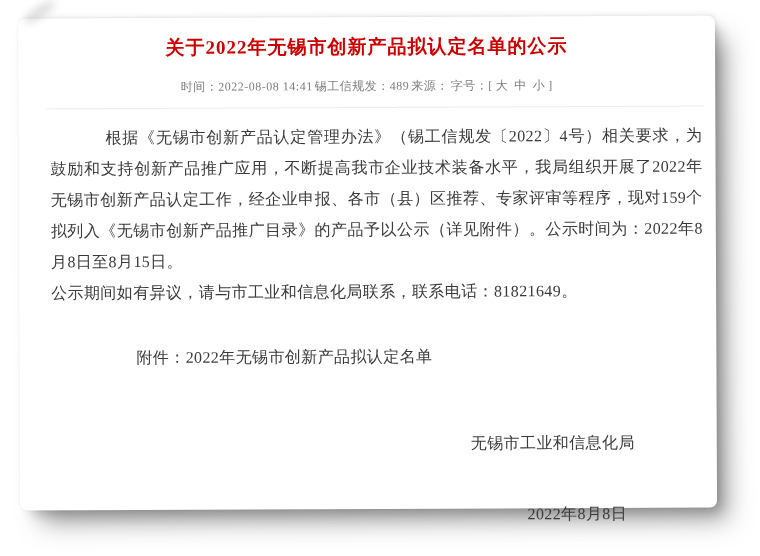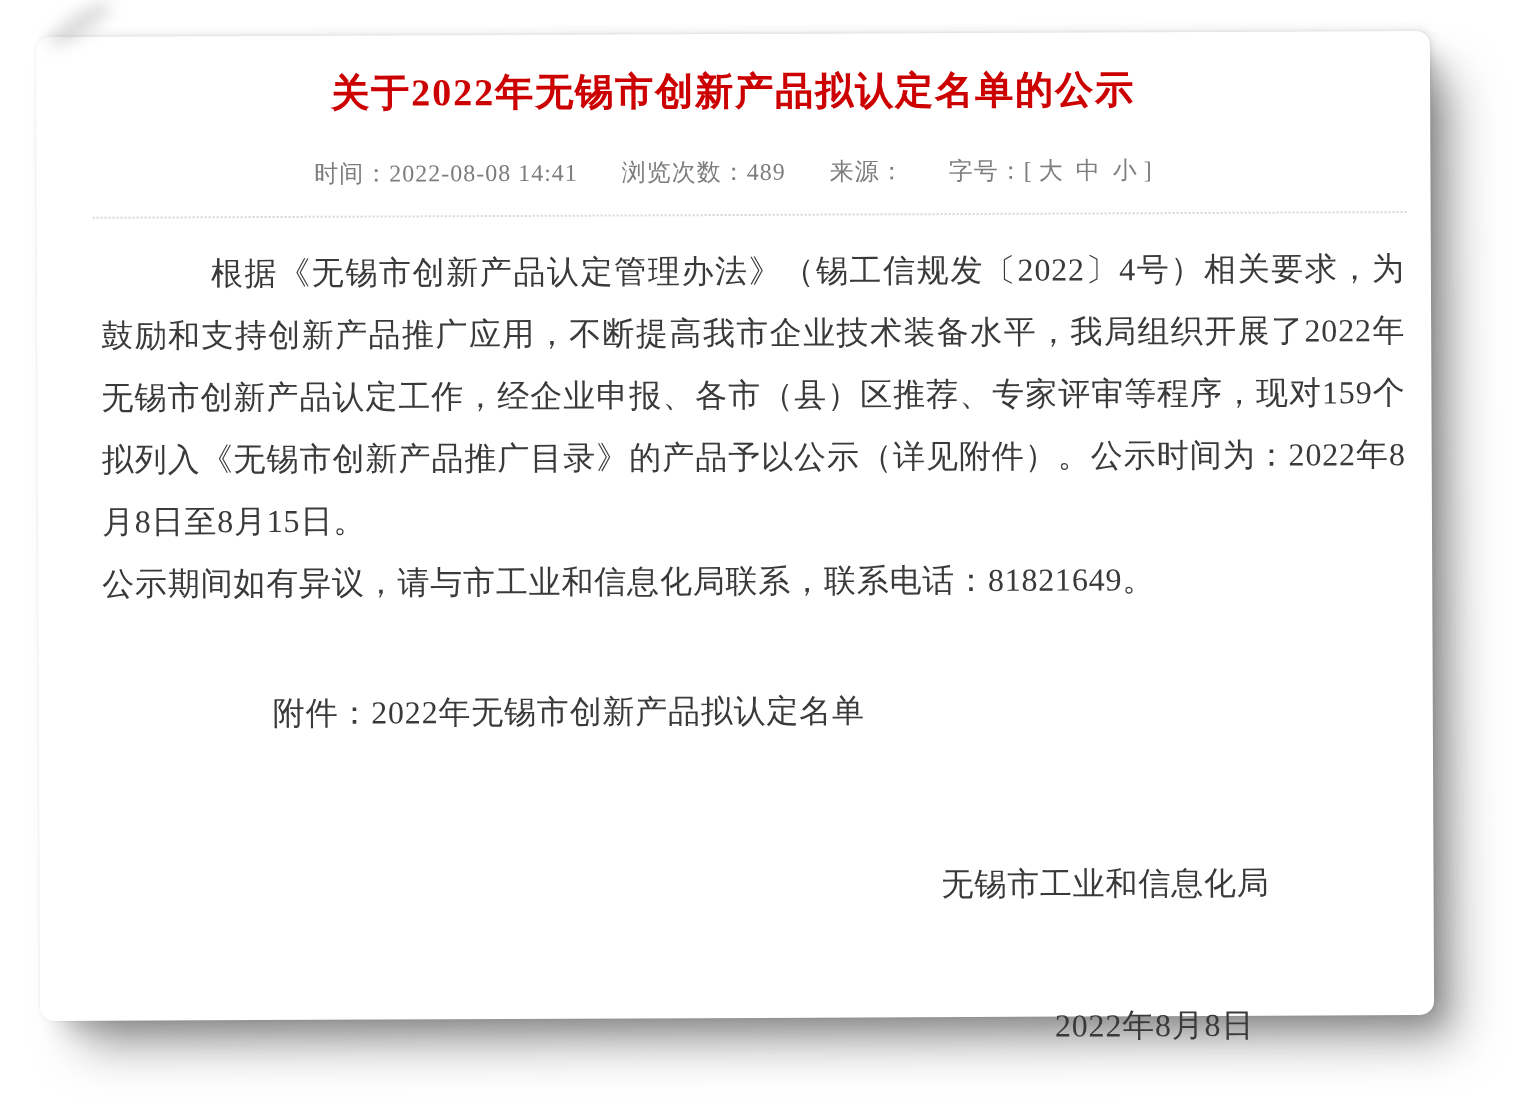--- a/index.html
+++ b/index.html
@@ -45,21 +45,21 @@
   }
   .meta {
     margin-top: 18px;
     text-align: center;
     font-size: 12px;
     line-height: 17px;
     color: #7d7d7d;
     letter-spacing: 0.5px;
     white-space: nowrap;
   }
-  .meta-item { margin: 0 11px; }
+  .meta-item { margin: 0 1px; }
   .fs-btn {
     margin: 0 3px;
     color: #7d7d7d;
     text-decoration: none;
     cursor: pointer;
   }
   .divider {
     margin: 12px 12px 0 28px;
     border-bottom: 1px dotted #d7d7d7;
     height: 0;
@@ -79,21 +79,21 @@
   .issue-date { margin: 40px 0 0 0; text-align: right; padding-right: 77px; }
 </style>
 </head>
 <body>
 
 <div class="sheet">
 
   <h1 class="title">关于2022年无锡市创新产品拟认定名单的公示</h1>
 
   <div class="meta">
-    <span class="meta-item"><span>时间：</span><span>2022-08-08 14:41</span></span><span class="meta-item"><span>浏览次数：</span><span>489</span></span><span class="meta-item"><span>来源：</span><span></span></span><span class="meta-item"><span>字号：</span><span>[</span><a class="fs-btn">大</a><a class="fs-btn">中</a><a class="fs-btn">小</a><span>]</span></span>
+    <span class="meta-item"><span>时间：</span><span>2022-08-08 14:41</span></span><span class="meta-item"><span>锡工信规发：</span><span>489</span></span><span class="meta-item"><span>来源：</span><span></span></span><span class="meta-item"><span>字号：</span><span>[</span><a class="fs-btn">大</a><a class="fs-btn">中</a><a class="fs-btn">小</a><span>]</span></span>
   </div>
 
   <div class="divider"></div>
 
   <div class="content">
     <p class="para first">根据《无锡市创新产品认定管理办法》（锡工信规发〔2022〕4号）相关要求，为鼓励和支持创新产品推广应用，不断提高我市企业技术装备水平，我局组织开展了2022年无锡市创新产品认定工作，经企业申报、各市（县）区推荐、专家评审等程序，现对159个拟列入《无锡市创新产品推广目录》的产品予以公示（详见附件）。公示时间为：2022年8月8日至8月15日。</p>
     <p class="para">公示期间如有异议，请与市工业和信息化局联系，联系电话：81821649。</p>
     <p class="attachment"><span>附件：</span><a class="attachment-link">2022年无锡市创新产品拟认定名单</a></p>
     <p class="signature">无锡市工业和信息化局</p>
     <p class="issue-date">2022年8月8日</p>

